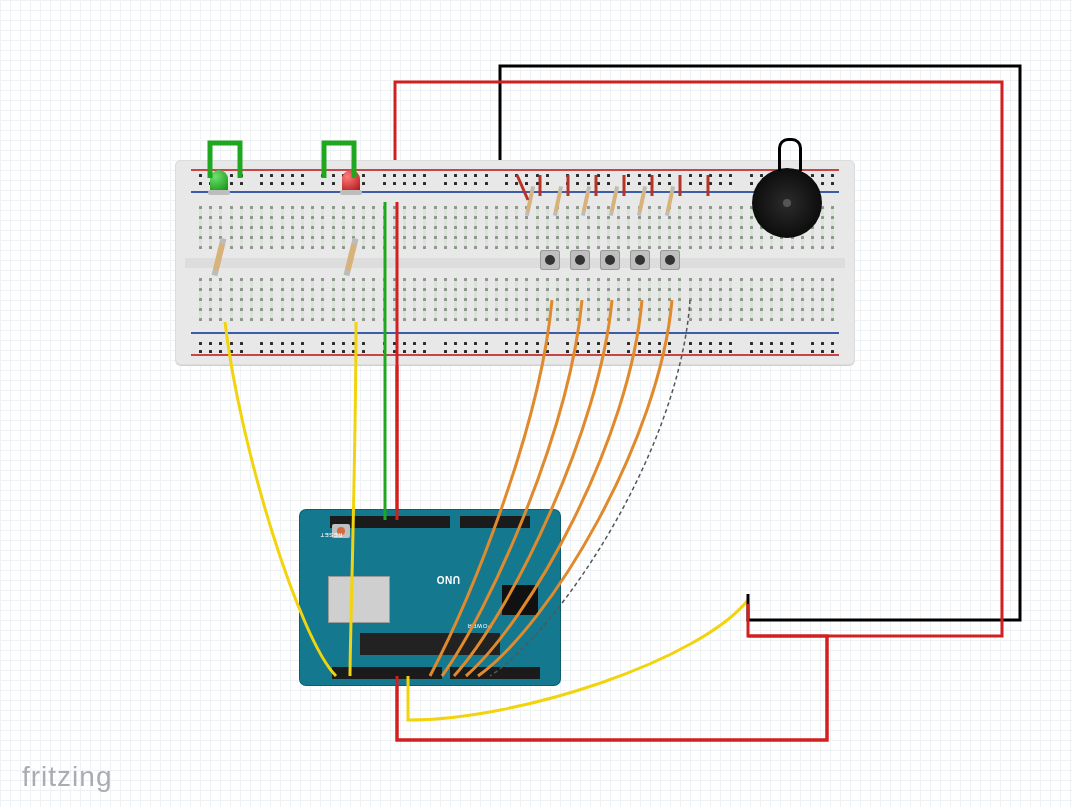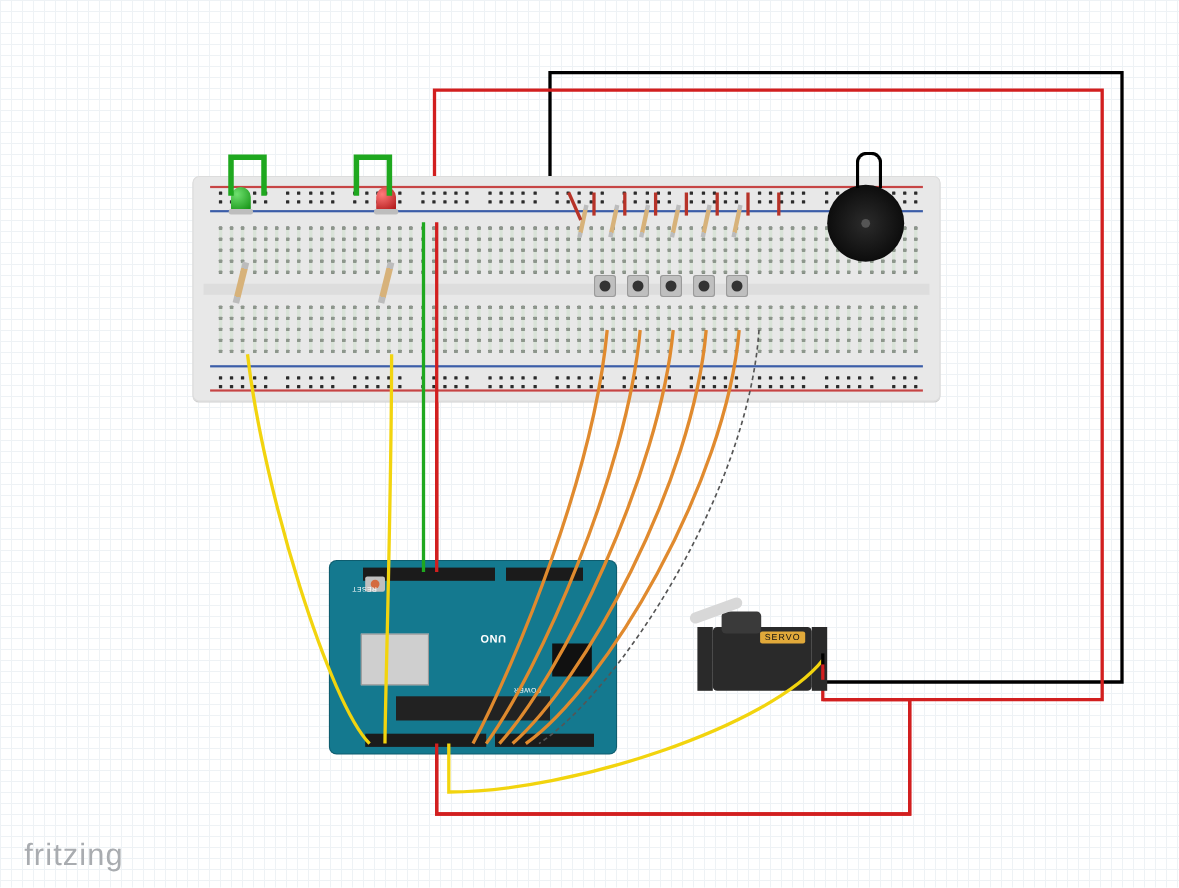--- a/index.html
+++ b/index.html
@@ -1282,27 +1282,20 @@
   <div class="resistor small" style="left:668px; top:186px;"></div>
 
   <div class="button" style="left:540px; top:250px;"></div>
   <div class="button" style="left:570px; top:250px;"></div>
   <div class="button" style="left:600px; top:250px;"></div>
   <div class="button" style="left:630px; top:250px;"></div>
   <div class="button" style="left:660px; top:250px;"></div>
 
   <div class="buzzer" style="left:752px; top:168px;"></div>
 
-  <div class="servo-body" style="left:648px; top:570px;">
-    <div class="servo-tab left"></div>
-    <div class="servo-tab right"></div>
-    <div class="servo-top"></div>
-    <div class="servo-horn"></div>
-    <div class="servo-label">SERVO</div>
-  </div>
 
   <svg class="wires">
 
     <path d="M 210 178 L 210 143 L 240 143 L 240 178" stroke="#1fa81f" stroke-width="5" fill="none"></path>
     <path d="M 324 178 L 324 143 L 354 143 L 354 178" stroke="#1fa81f" stroke-width="5" fill="none"></path>
 
     <path d="M 517 175 L 528 200" stroke="#b73328" stroke-width="3" fill="none"></path>
     <path d="M 540 175 L 540 196" stroke="#b73328" stroke-width="3"></path>
     <path d="M 568 175 L 568 196" stroke="#b73328" stroke-width="3"></path>
     <path d="M 596 175 L 596 196" stroke="#b73328" stroke-width="3"></path>

